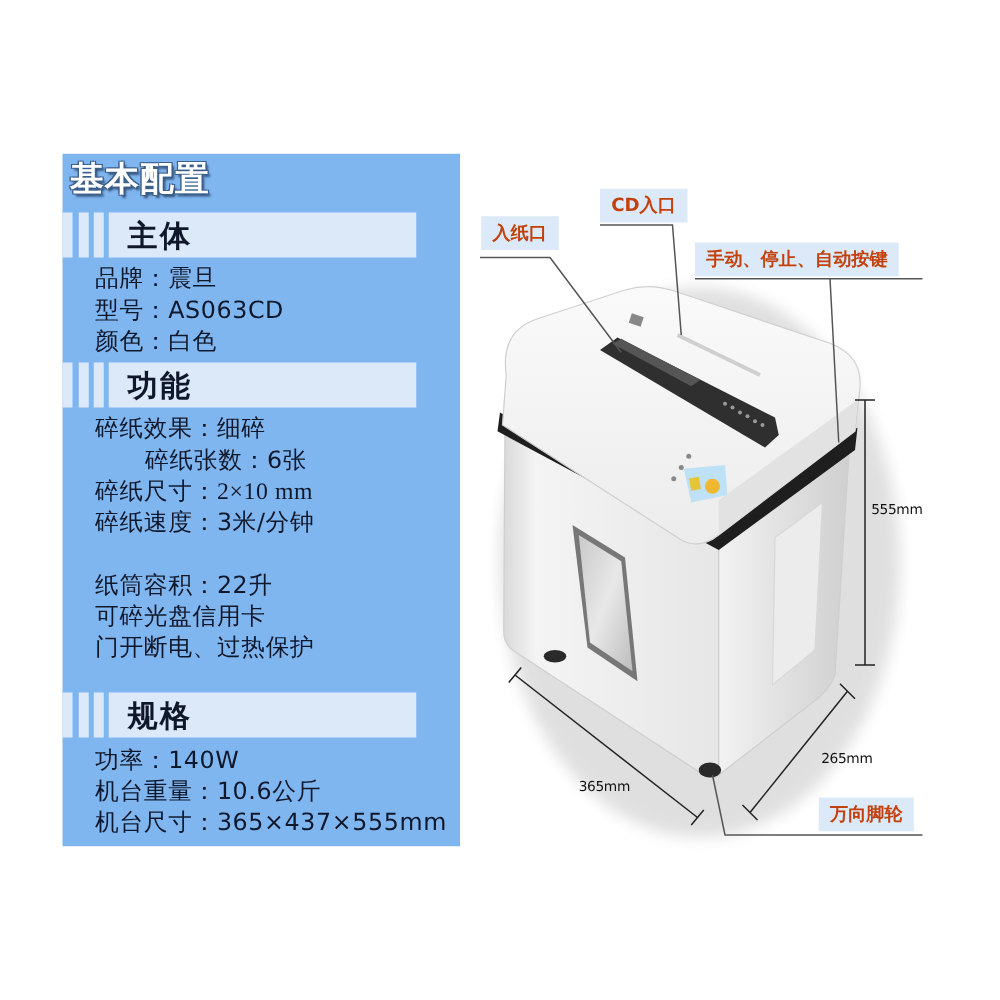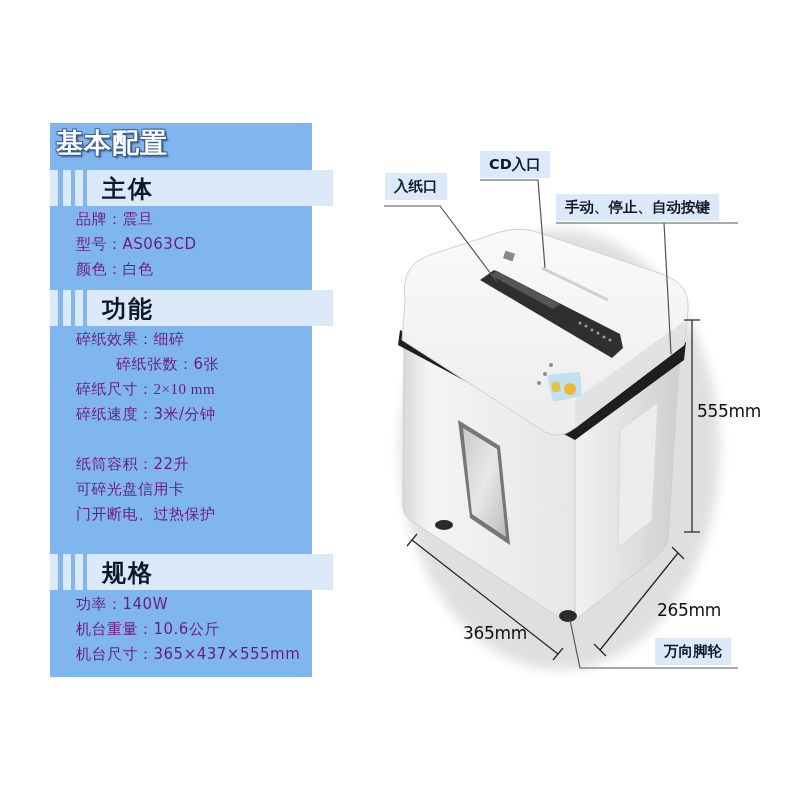--- a/index.html
+++ b/index.html
@@ -2,21 +2,21 @@
 <html><head>
 <meta charset="utf-8">
 <style>
   html, body { margin: 0; padding: 0; }
   body {
     width: 800px; height: 800px; background: #ffffff; position: relative; overflow: hidden;
     font-family: "DejaVu Sans", "Liberation Sans", sans-serif; color: #111;
   }
   
   .panel {
-    position: absolute; left: 50px; top: 123px; width: 262px; height: 554px;
+    position: absolute; left: 50px; top: 123px; width: 318px; height: 554px;
     background: #80b6f0;
   }
   .panel-title {
     position: absolute; left: 6px; top: 2px; font-size: 27px; font-weight: bold;
     color: #ffffff; letter-spacing: 1px;
     text-shadow: 1px 1px 0 #3c5f8c, -1px 1px 0 #3c5f8c, 1px -1px 0 #3c5f8c, -1px -1px 0 #3c5f8c, 2px 2px 2px #2c4a70;
   }
   .section-bar {
     position: absolute; left: 0; width: 289px; height: 36px;
   }
@@ -24,29 +24,29 @@
     position: absolute; top: 0; height: 36px; width: 8px; background: #dbe9f8;
   }
   .section-bar .bar-bg {
     position: absolute; left: 37px; top: 0; height: 36px; right: 6px; background: #dbe9f8;
   }
   .section-bar .bar-label {
     position: absolute; left: 52px; top: 3px; font-size: 24px; font-weight: bold; color: #0f172a;
     letter-spacing: 2px;
   }
   .spec-line {
-    position: absolute; left: 26px; font-size: 15px; color: #701a75; white-space: nowrap;
+    position: absolute; left: 26px; font-size: 19px; color: #0f172a; white-space: nowrap;
     letter-spacing: 0.5px;
   }
   
   .callout {
-    position: absolute; background: #dbe9f8; font-size: 14.5px; font-weight: bold; color: #0f172a;
+    position: absolute; background: #dbe9f8; font-size: 14.5px; font-weight: bold; color: #c2410c;
     padding: 4px 9px; white-space: nowrap;
   }
-  .dim-label { position: absolute; font-size: 17px; color: #111; white-space: nowrap; letter-spacing: -0.3px; }
+  .dim-label { position: absolute; font-size: 11px; color: #111; white-space: nowrap; letter-spacing: -0.3px; }
   svg.art { position: absolute; left: 0; top: 0; }
 </style>
 </head>
 <body>
 
 <div class="panel">
   <div class="panel-title">基本配置</div>
 
   <div class="section-bar" style="top:47px;">
     <div class="stripe" style="left:0;"></div>

